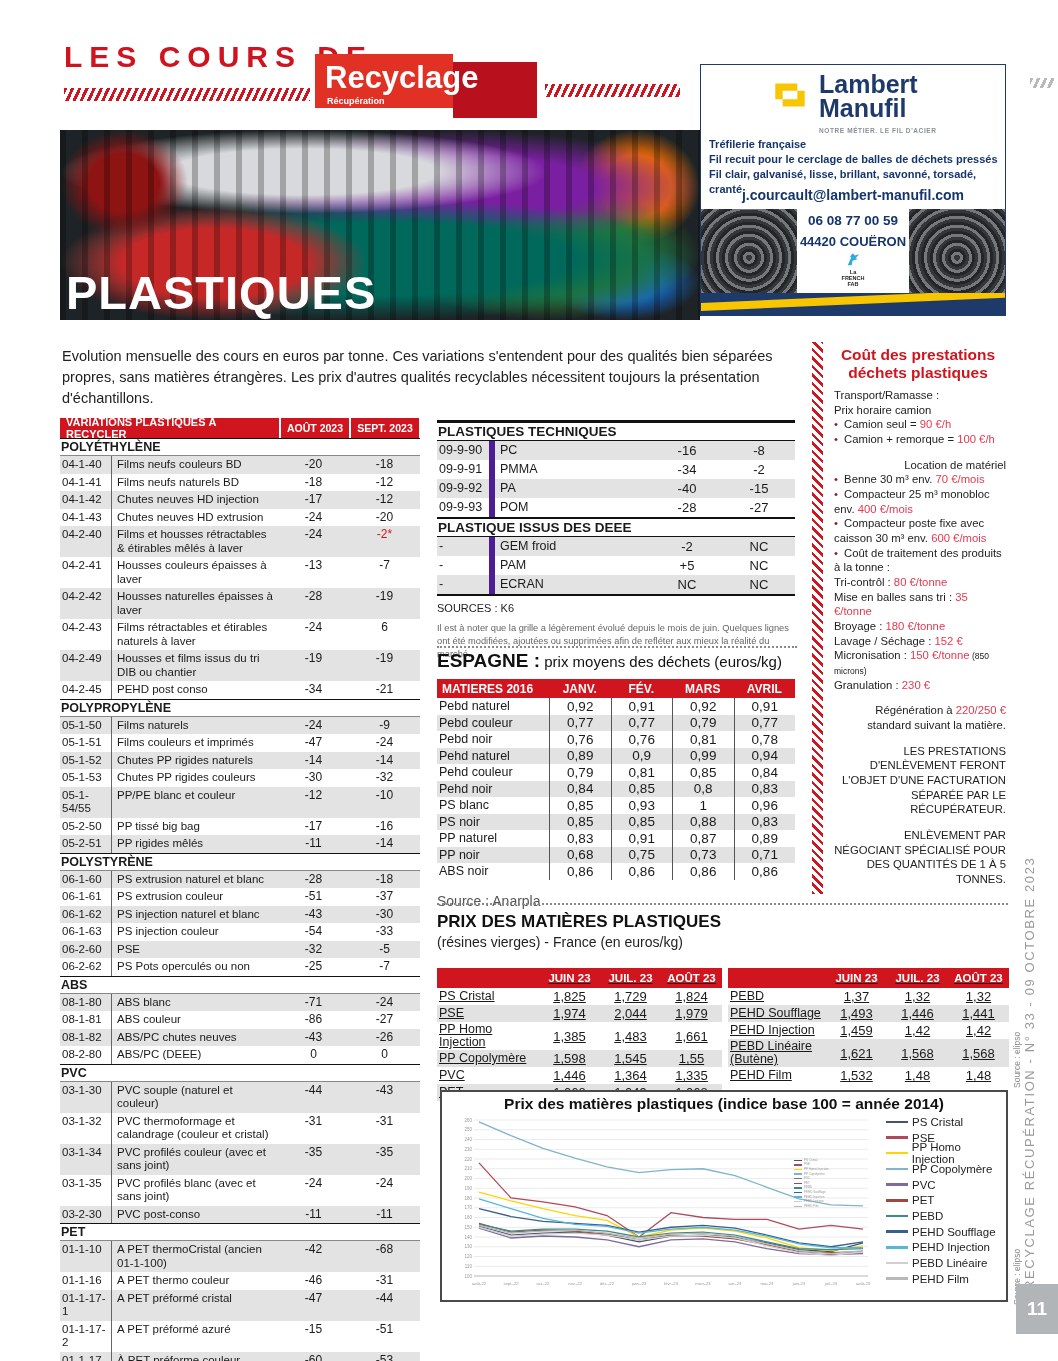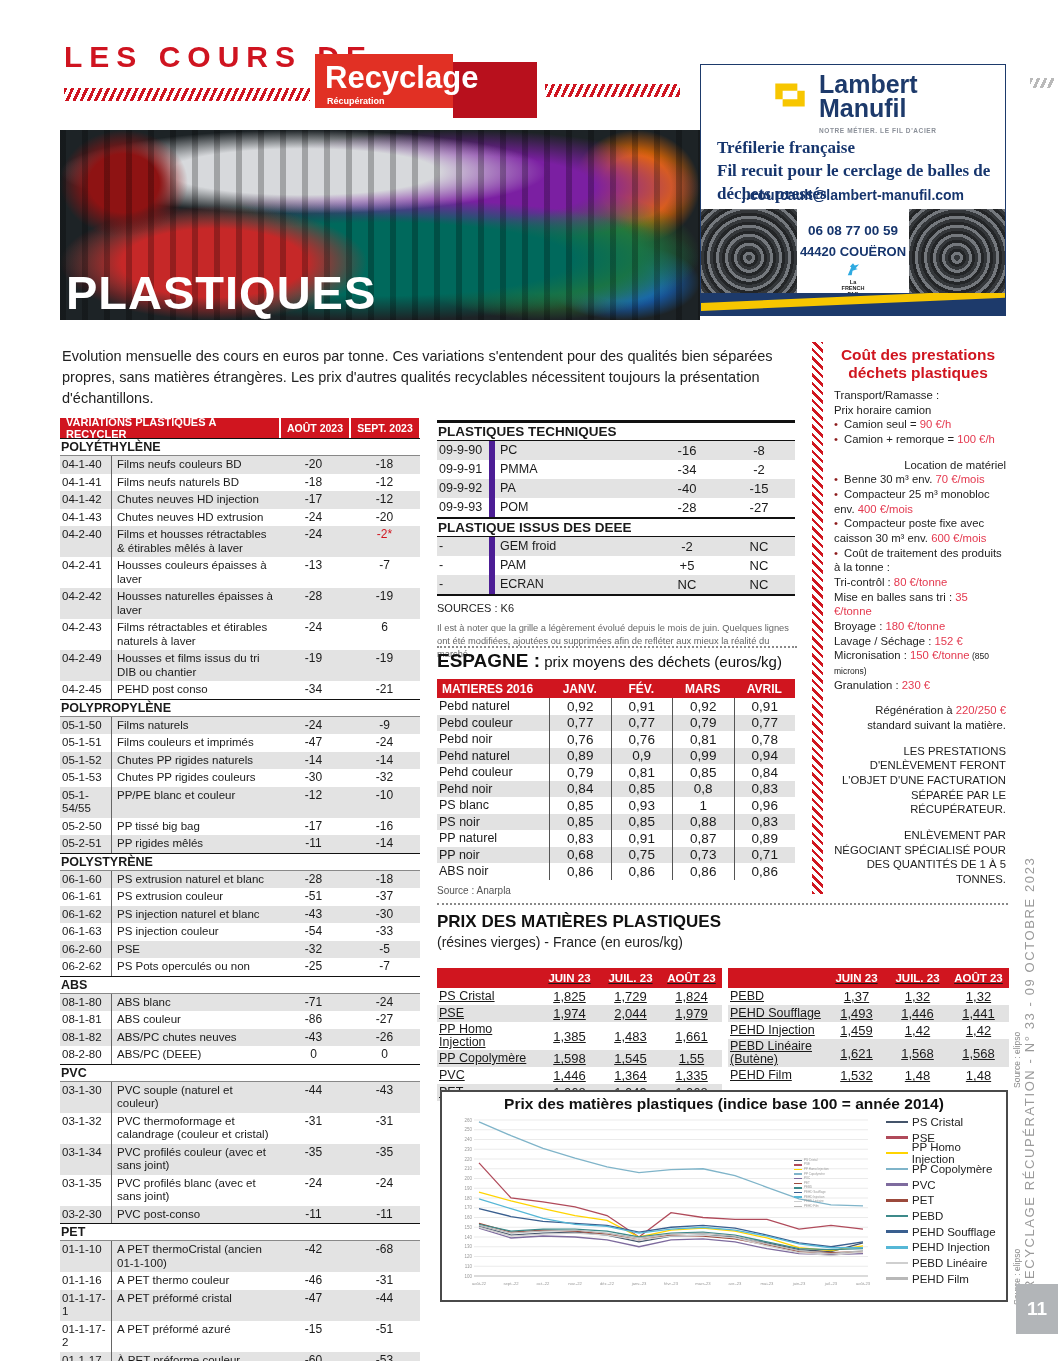--- a/index.html
+++ b/index.html
@@ -15,27 +15,27 @@
   .lg-a{position:absolute;left:0;top:2px;width:138px;height:54px;background:#e13024;}
   .lg-b{position:absolute;left:138px;top:10px;width:84px;height:56px;background:#b8101d;}
   .lg-t{position:absolute;left:10px;top:8px;font-size:31px;font-weight:900;color:#fff;}
   .lg-s{position:absolute;left:12px;top:44px;font-size:9px;font-weight:700;color:#fff;}
 
   
   .ad{left:700px;top:64px;width:306px;height:252px;border:1px solid #1d3a6b;background:#fff;box-sizing:border-box;}
   .ad-logo-row{position:absolute;left:68px;top:8px;display:flex;gap:8px;}
   .ad-brand{font-size:25px;line-height:0.95;font-weight:800;color:#1d3a6b;}
   .ad-tag{position:absolute;left:118px;top:62px;font-size:6.5px;letter-spacing:0.6px;color:#8a8f98;font-weight:700;}
-  .ad-lines{position:absolute;left:16px;top:72px;width:292px;font-size:17px;font-weight:800;color:#16356d;line-height:1.35;font-family:Liberation Serif, serif;}
+  .ad-lines{position:absolute;left:8px;top:72px;width:292px;font-size:11px;font-weight:800;color:#16356d;line-height:1.35;}
   .ad-email{position:absolute;left:0;top:122px;width:100%;text-align:center;font-size:14px;font-weight:800;color:#16356d;}
   .ad-photos{position:absolute;left:0;top:144px;width:100%;height:84px;}
   .coil{position:absolute;top:0;width:96px;height:84px;
         background:repeating-radial-gradient(circle at 50% 58%,#34373a 0 3px,#74787d 3px 6px,#232527 6px 9px);}
   .ad-center{position:absolute;left:96px;top:0;width:112px;height:84px;background:#fff;text-align:center;}
-  .ad-phone{font-size:13.5px;font-weight:800;color:#16356d;margin-top:14px;}
+  .ad-phone{font-size:13.5px;font-weight:800;color:#16356d;margin-top:4px;}
   .ad-city{font-size:13px;font-weight:800;color:#16356d;margin-top:6px;}
   .ff{margin-top:3px;line-height:1;}
   .ff-txt{font-size:5.5px;font-weight:800;color:#222;line-height:1.1;}
   .ad-foot{position:absolute;left:0;bottom:0;width:100%;height:22px;background:#1d3a6b;overflow:hidden;}
   .ad-foot-y{position:absolute;left:-10px;top:3px;width:340px;height:8px;background:#f7c600;transform:rotate(-2.5deg);}
 
   
   .photo{left:60px;top:130px;width:640px;height:190px;background:
     radial-gradient(closest-side at 10% 28%,#8e1313 0 55%,transparent),
     radial-gradient(closest-side at 24% 70%,#c62828 0 60%,transparent),
@@ -86,21 +86,21 @@
   .esp-h{font-size:15px;color:#111;margin-bottom:7px;}
   .esp-h b{font-size:19px;font-weight:900;}
   .etable{width:358px;}
   .ehead{display:flex;background:#d0151f;color:#fff;font-weight:700;font-size:12px;height:19px;align-items:center;}
   .ehead .e0{width:112px;padding-left:5px;box-sizing:border-box;}
   .ehead .ec{width:61.5px;text-align:center;}
   .erow{display:flex;font-size:13.5px;height:16.5px;align-items:center;}
   .erow.g{background:#e2e2e2;}
   .erow .e0{width:112px;padding-left:2px;box-sizing:border-box;font-size:12.5px;}
   .erow .ec{width:61.5px;text-align:center;border-left:1px solid #555;box-sizing:border-box;height:100%;display:flex;align-items:center;justify-content:center;}
-  .esp-src{margin-top:5px;font-size:10px;color:#555;}
+  .esp-src{margin-top:13px;font-size:14px;color:#555;}
 
   
   .res{left:437px;top:912px;width:575px;}
   .res-t{font-size:17px;font-weight:900;color:#111;}
   .res-s{font-size:14px;color:#222;margin-top:2px;}
   .rtable{position:absolute;top:56px;text-decoration:underline;}
   .rt-left{left:0;width:285px;}
   .rt-right{left:291px;width:281px;}
   .rhead{display:flex;background:#d0151f;color:#fff;font-weight:700;font-size:11.5px;height:20px;align-items:center;}
   .rhead .r0{flex:1;}

